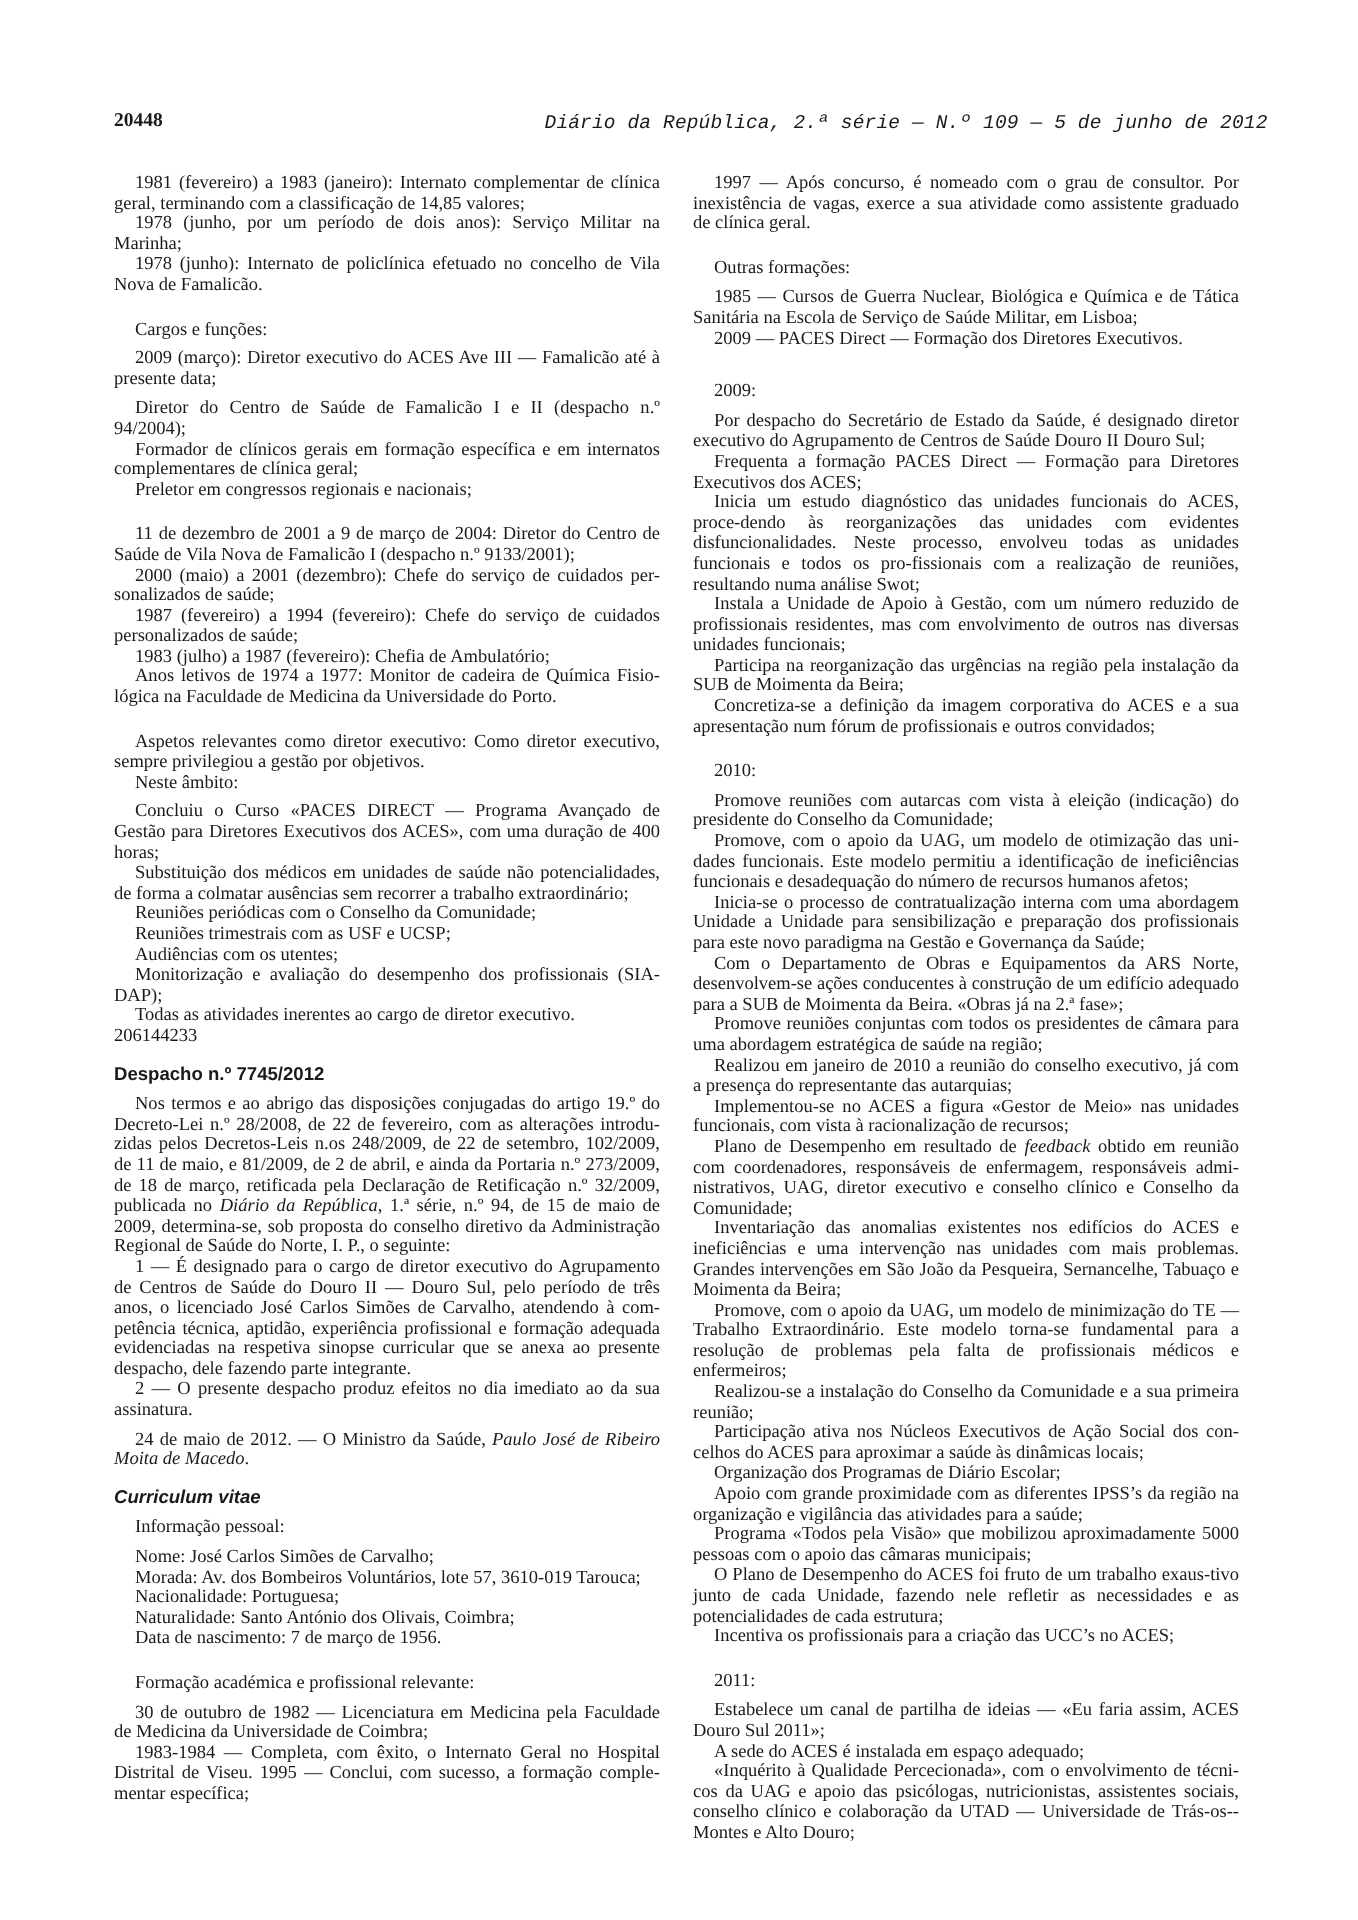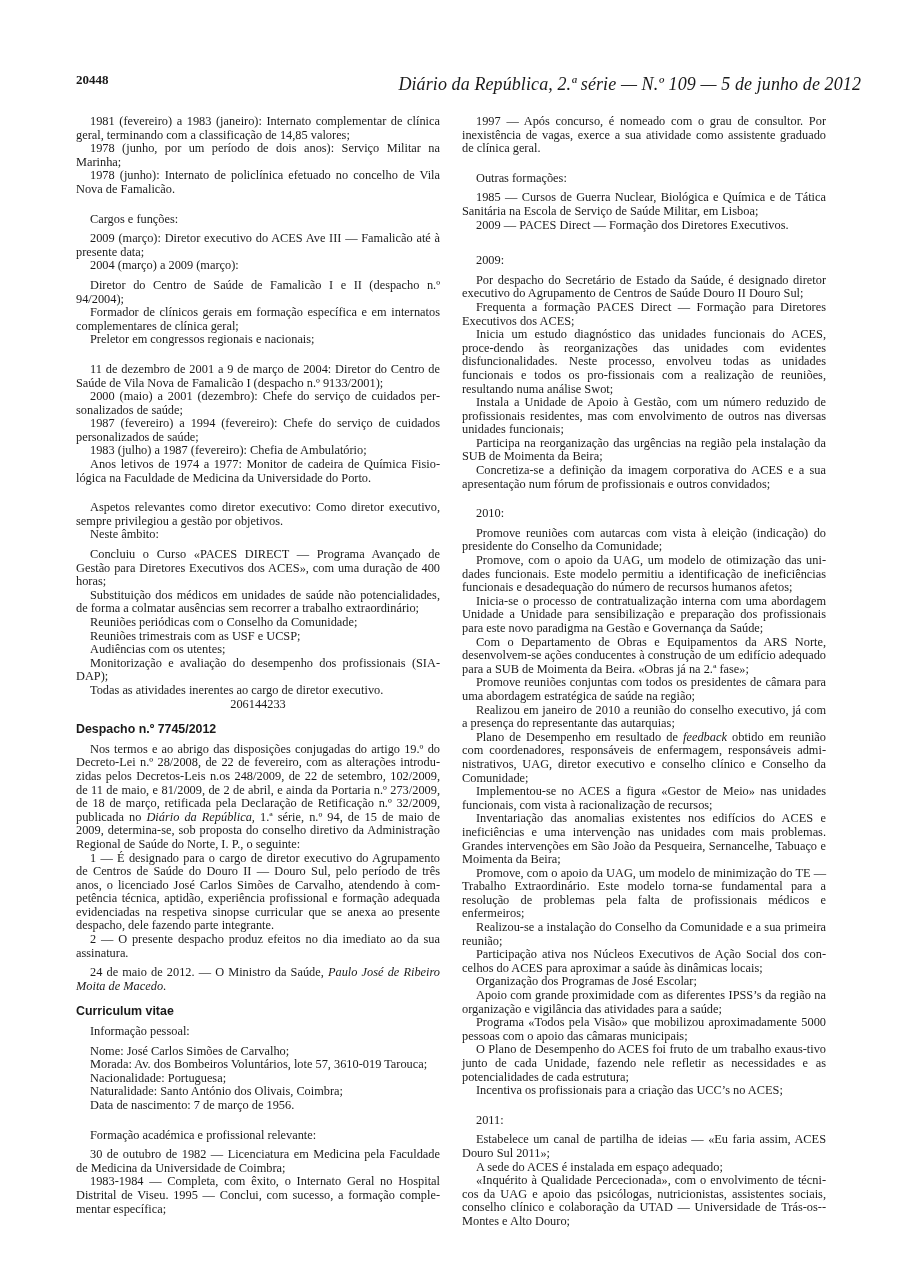--- a/index.html
+++ b/index.html
@@ -9,58 +9,57 @@
     color: #1a1a1a;
   }
   .page-header {
     position: absolute; left: 76px; right: 44px; top: 72px; height: 24px;
   }
   .page-number {
     position: absolute; left: 0; top: 0;
     font-family: "Liberation Serif", serif; font-weight: bold; font-size: 13px;
   }
   .journal-info {
-    position: absolute; right: 0; top: 2px;
-    font-style: italic; font-size: 18px; letter-spacing: 0.1px;
+    position: absolute; right: 16px; top: 2px;
+    font-style: italic; font-size: 13px; letter-spacing: 0.1px; font-family: Liberation Mono, monospace;
   }
   .column {
     position: absolute; top: 115px; width: 364px;
     font-size: 12.35px; line-height: 13.6px; text-align: justify;
   }
   .col-left { left: 76px; }
   .col-right { left: 462px; }
   .p { text-indent: 14px; margin: 0; hyphens: manual; }
   .gap-s { height: 6px; }
   .gap-m { height: 12px; }
   .gap-l { height: 16px; }
-  .ref { text-align: center; margin: 0; }
+  .ref { text-align: left; margin: 0; }
   .heading-sans {
     font-family: "Liberation Sans", "DejaVu Sans", sans-serif;
     font-weight: bold; font-size: 12.4px; margin: 0;
   }
-  .heading-sans.italic { }
+  .heading-sans.italic { font-style: italic; }
   em { font-style: italic; }
 </style>
 </head>
 <body>
 
 <div class="page-header">
   <span class="page-number">20448</span>
   <span class="journal-info">Diário da República, 2.ª série — N.º 109 — 5  de  junho  de  2012</span>
 </div>
 
 <div class="column col-left">
   <p class="p">1981 (fevereiro) a 1983 (janeiro): Internato complementar de clínica geral, terminando com a classificação de 14,85 valores;</p>
   <p class="p">1978 (junho, por um período de dois anos): Serviço Militar na Marinha;</p>
   <p class="p">1978 (junho): Internato de policlínica efetuado no concelho de Vila Nova de Famalicão.</p>
   <div class="gap-l"></div>
   <p class="p">Cargos e funções:</p>
   <div class="gap-s"></div>
   <p class="p">2009 (março): Diretor executivo do ACES Ave III — Famalicão até à presente data;</p>
-  <p class="p">2004 (março) a 2009 (março):</p>
   <div class="gap-s"></div>
   <p class="p">Diretor do Centro de Saúde de Famalicão I e II (despacho n.º 94/2004);</p>
   <p class="p">Formador de clínicos gerais em formação específica e em internatos complementares de clínica geral;</p>
   <p class="p">Preletor em congressos regionais e nacionais;</p>
   <div class="gap-l"></div>
   <p class="p">11 de dezembro de 2001 a 9 de março de 2004: Diretor do Centro de Saúde de Vila Nova de Famalicão I (despacho n.º 9133/2001);</p>
   <p class="p">2000 (maio) a 2001 (dezembro): Chefe do serviço de cuidados per-sonalizados de saúde;</p>
   <p class="p">1987 (fevereiro) a 1994 (fevereiro): Chefe do serviço de cuidados personalizados de saúde;</p>
   <p class="p">1983 (julho) a 1987 (fevereiro): Chefia de Ambulatório;</p>
   <p class="p">Anos letivos de 1974 a 1977: Monitor de cadeira de Química Fisio-lógica na Faculdade de Medicina da Universidade do Porto.</p>
@@ -120,27 +119,27 @@
   <p class="p">Concretiza-se a definição da imagem corporativa do ACES e a sua apresentação num fórum de profissionais e outros convidados;</p>
   <div class="gap-l"></div>
   <p class="p">2010:</p>
   <div class="gap-s"></div>
   <p class="p">Promove reuniões com autarcas com vista à eleição (indicação) do presidente do Conselho da Comunidade;</p>
   <p class="p">Promove, com o apoio da UAG, um modelo de otimização das uni-dades funcionais. Este modelo permitiu a identificação de ineficiências funcionais e desadequação do número de recursos humanos afetos;</p>
   <p class="p">Inicia-se o processo de contratualização interna com uma abordagem Unidade a Unidade para sensibilização e preparação dos profissionais para este novo paradigma na Gestão e Governança da Saúde;</p>
   <p class="p">Com o Departamento de Obras e Equipamentos da ARS Norte, desenvolvem-se ações conducentes à construção de um edifício adequado para a SUB de Moimenta da Beira. «Obras já na 2.ª fase»;</p>
   <p class="p">Promove reuniões conjuntas com todos os presidentes de câmara para uma abordagem estratégica de saúde na região;</p>
   <p class="p">Realizou em janeiro de 2010 a reunião do conselho executivo, já com a presença do representante das autarquias;</p>
+  <p class="p">Implementou-se no ACES a figura «Gestor de Meio» nas unidades funcionais, com vista à racionalização de recursos;</p>
   <p class="p"><span>Plano de Desempenho em resultado de </span><em>feedback</em><span> obtido em reunião com coordenadores, responsáveis de enfermagem, responsáveis admi-nistrativos, UAG, diretor executivo e conselho clínico e Conselho da Comunidade;</span></p>
-  <p class="p">Implementou-se no ACES a figura «Gestor de Meio» nas unidades funcionais, com vista à racionalização de recursos;</p>
   <p class="p">Inventariação das anomalias existentes nos edifícios do ACES e ineficiências e uma intervenção nas unidades com mais problemas. Grandes intervenções em São João da Pesqueira, Sernancelhe, Tabuaço e Moimenta da Beira;</p>
   <p class="p">Promove, com o apoio da UAG, um modelo de minimização do TE — Trabalho Extraordinário. Este modelo torna-se fundamental para a resolução de problemas pela falta de profissionais médicos e enfermeiros;</p>
   <p class="p">Realizou-se a instalação do Conselho da Comunidade e a sua primeira reunião;</p>
   <p class="p">Participação ativa nos Núcleos Executivos de Ação Social dos con-celhos do ACES para aproximar a saúde às dinâmicas locais;</p>
-  <p class="p">Organização dos Programas de José Escolar;</p>
+  <p class="p">Organização dos Programas de Diário Escolar;</p>
   <p class="p">Apoio com grande proximidade com as diferentes IPSS’s da região na organização e vigilância das atividades para a saúde;</p>
   <p class="p">Programa «Todos pela Visão» que mobilizou aproximadamente 5000 pessoas com o apoio das câmaras municipais;</p>
   <p class="p">O Plano de Desempenho do ACES foi fruto de um trabalho exaus-tivo junto de cada Unidade, fazendo nele refletir as necessidades e as potencialidades de cada estrutura;</p>
   <p class="p">Incentiva os profissionais para a criação das UCC’s no ACES;</p>
   <div class="gap-l"></div>
   <p class="p">2011:</p>
   <div class="gap-s"></div>
   <p class="p">Estabelece um canal de partilha de ideias — «Eu faria assim, ACES Douro Sul 2011»;</p>
   <p class="p">A sede do ACES é instalada em espaço adequado;</p>
   <p class="p">«Inquérito à Qualidade Percecionada», com o envolvimento de técni-cos da UAG e apoio das psicólogas, nutricionistas, assistentes sociais, conselho clínico e colaboração da UTAD — Universidade de Trás-os--Montes e Alto Douro;</p>

